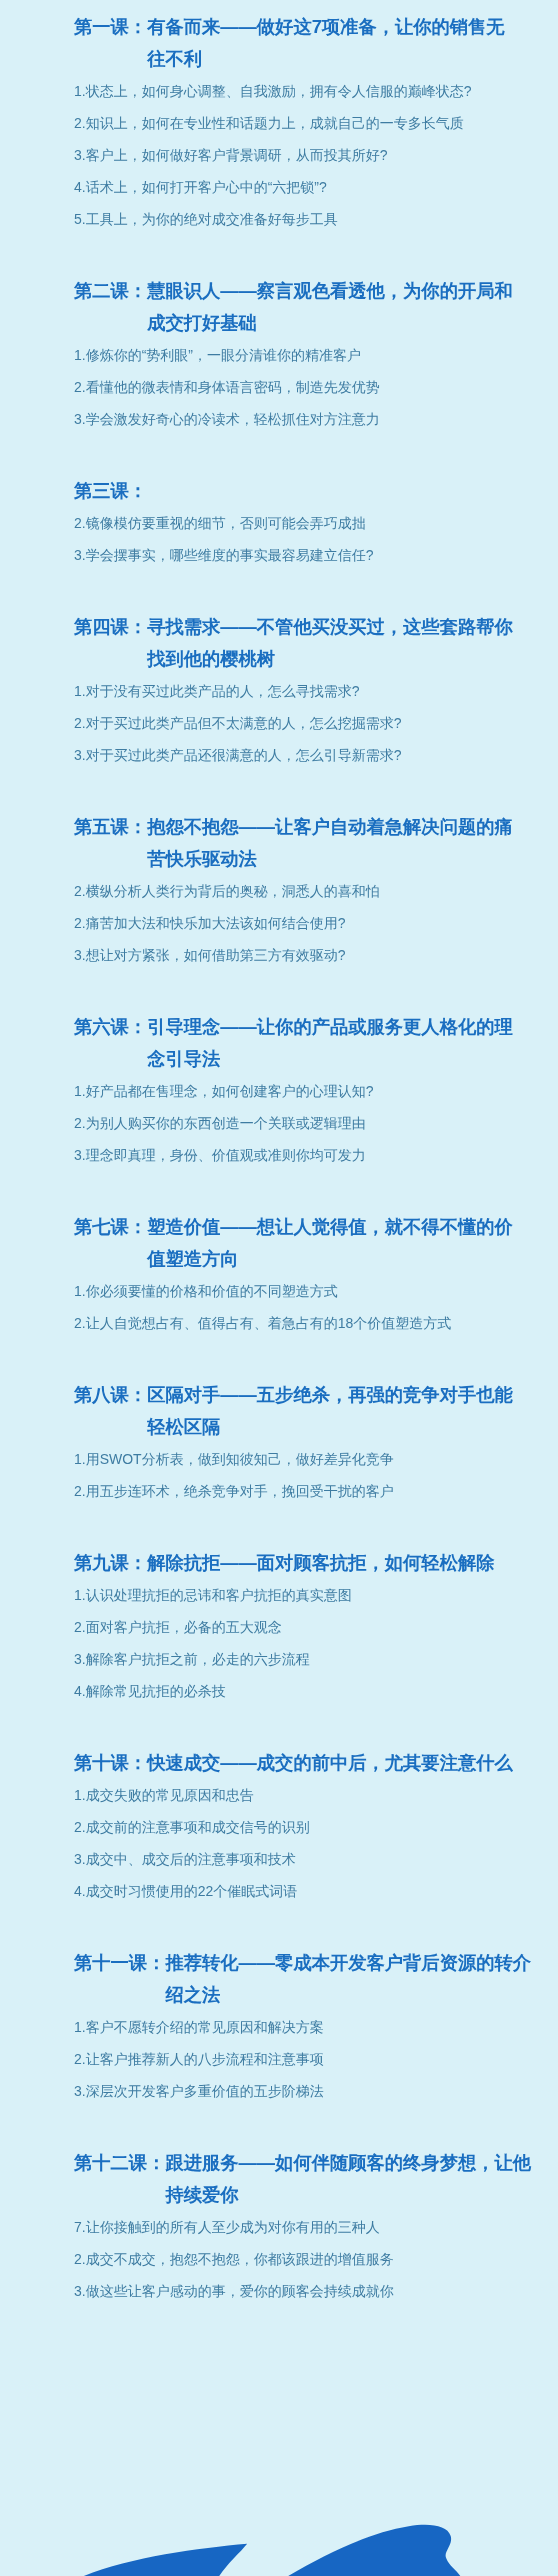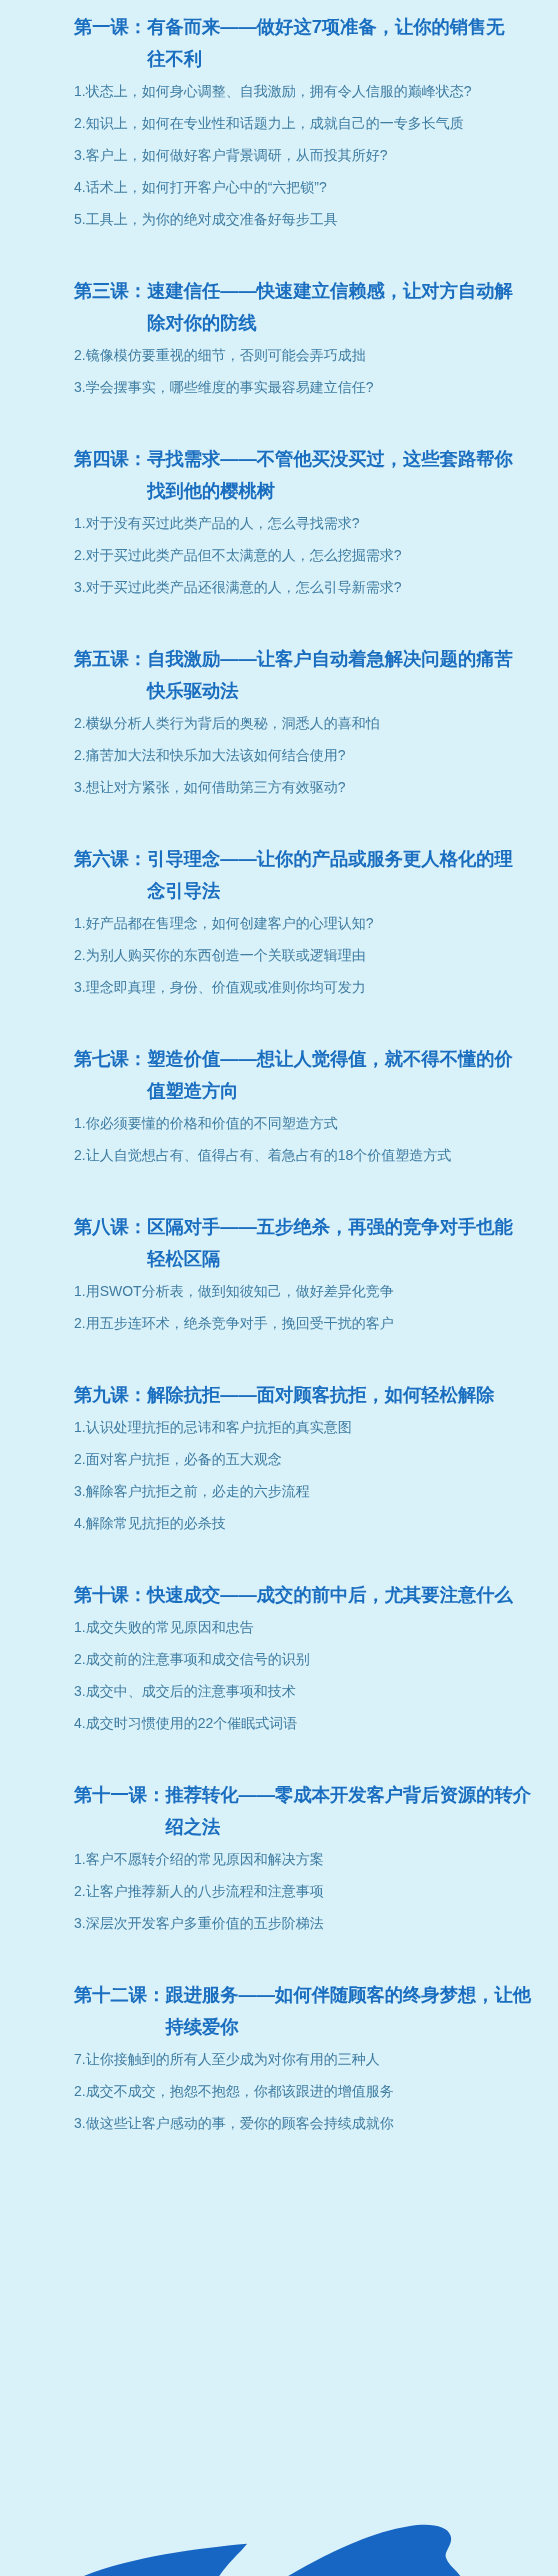--- a/index.html
+++ b/index.html
@@ -67,39 +67,47 @@
           <span class="lesson-text">有备而来——做好这7项准备，让你的销售无往不利</span>
         </h2>
         <p class="lesson-item">1.状态上，如何身心调整、自我激励，拥有令人信服的巅峰状态?</p>
         <p class="lesson-item">2.知识上，如何在专业性和话题力上，成就自己的一专多长气质</p>
         <p class="lesson-item">3.客户上，如何做好客户背景调研，从而投其所好?</p>
         <p class="lesson-item">4.话术上，如何打开客户心中的“六把锁”?</p>
         <p class="lesson-item">5.工具上，为你的绝对成交准备好每步工具</p>
       </section>
       <section class="lesson-section">
         <h2 class="lesson-title">
+          <span class="lesson-num">第二课：</span>
+          <span class="lesson-text">慧眼识人——察言观色看透他，为你的开局和成交打好基础</span>
+        </h2>
+        <p class="lesson-item">1.修炼你的“势利眼”，一眼分清谁你的精准客户</p>
+        <p class="lesson-item">2.看懂他的微表情和身体语言密码，制造先发优势</p>
+        <p class="lesson-item">3.学会激发好奇心的冷读术，轻松抓住对方注意力</p>
+      </section>
+      <section class="lesson-section">
+        <h2 class="lesson-title">
           <span class="lesson-num">第三课：</span>
-          <span class="lesson-text">速建信任——快速建立信赖感，让对方自动解除对你的防线</span>
         </h2>
         <p class="lesson-item">2.镜像模仿要重视的细节，否则可能会弄巧成拙</p>
         <p class="lesson-item">3.学会摆事实，哪些维度的事实最容易建立信任?</p>
       </section>
       <section class="lesson-section">
         <h2 class="lesson-title">
           <span class="lesson-num">第四课：</span>
           <span class="lesson-text">寻找需求——不管他买没买过，这些套路帮你找到他的樱桃树</span>
         </h2>
         <p class="lesson-item">1.对于没有买过此类产品的人，怎么寻找需求?</p>
         <p class="lesson-item">2.对于买过此类产品但不太满意的人，怎么挖掘需求?</p>
         <p class="lesson-item">3.对于买过此类产品还很满意的人，怎么引导新需求?</p>
       </section>
       <section class="lesson-section">
         <h2 class="lesson-title">
           <span class="lesson-num">第五课：</span>
-          <span class="lesson-text">自我激励——让客户自动着急解决问题的痛苦快乐驱动法</span>
+          <span class="lesson-text">抱怨不抱怨——让客户自动着急解决问题的痛苦快乐驱动法</span>
         </h2>
         <p class="lesson-item">2.横纵分析人类行为背后的奥秘，洞悉人的喜和怕</p>
         <p class="lesson-item">2.痛苦加大法和快乐加大法该如何结合使用?</p>
         <p class="lesson-item">3.想让对方紧张，如何借助第三方有效驱动?</p>
       </section>
       <section class="lesson-section">
         <h2 class="lesson-title">
           <span class="lesson-num">第六课：</span>
           <span class="lesson-text">引导理念——让你的产品或服务更人格化的理念引导法</span>
         </h2>

